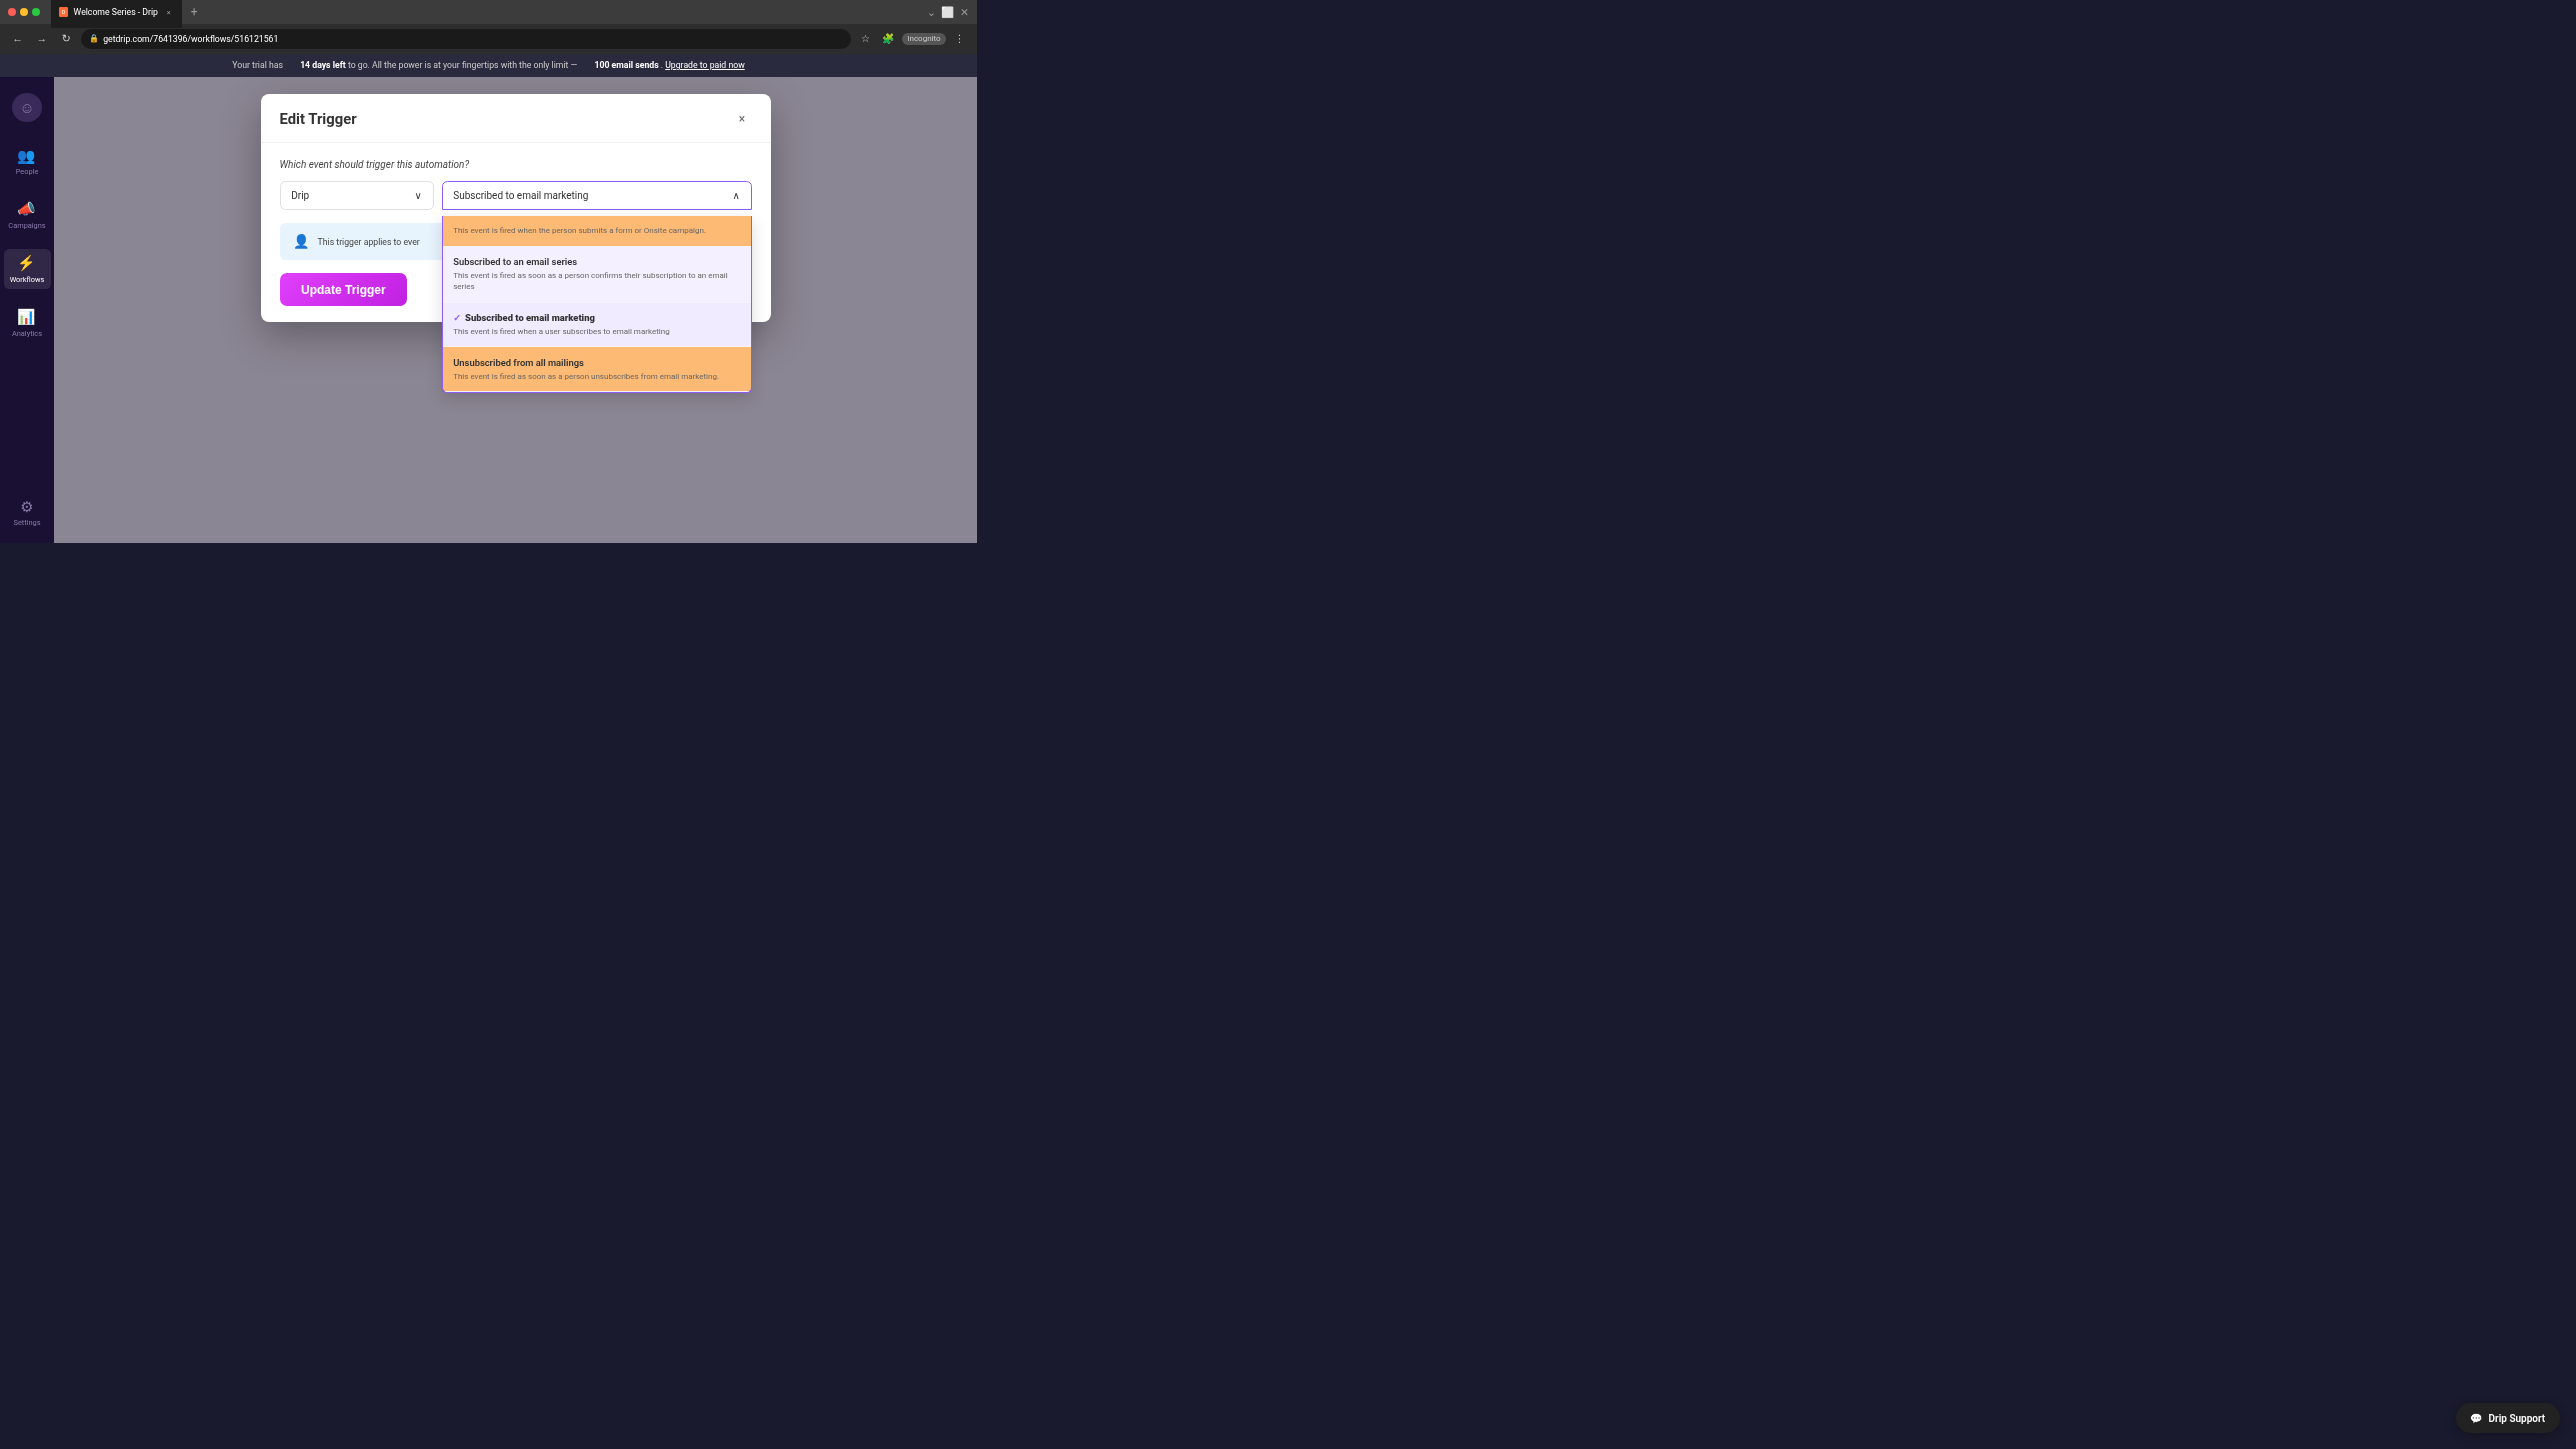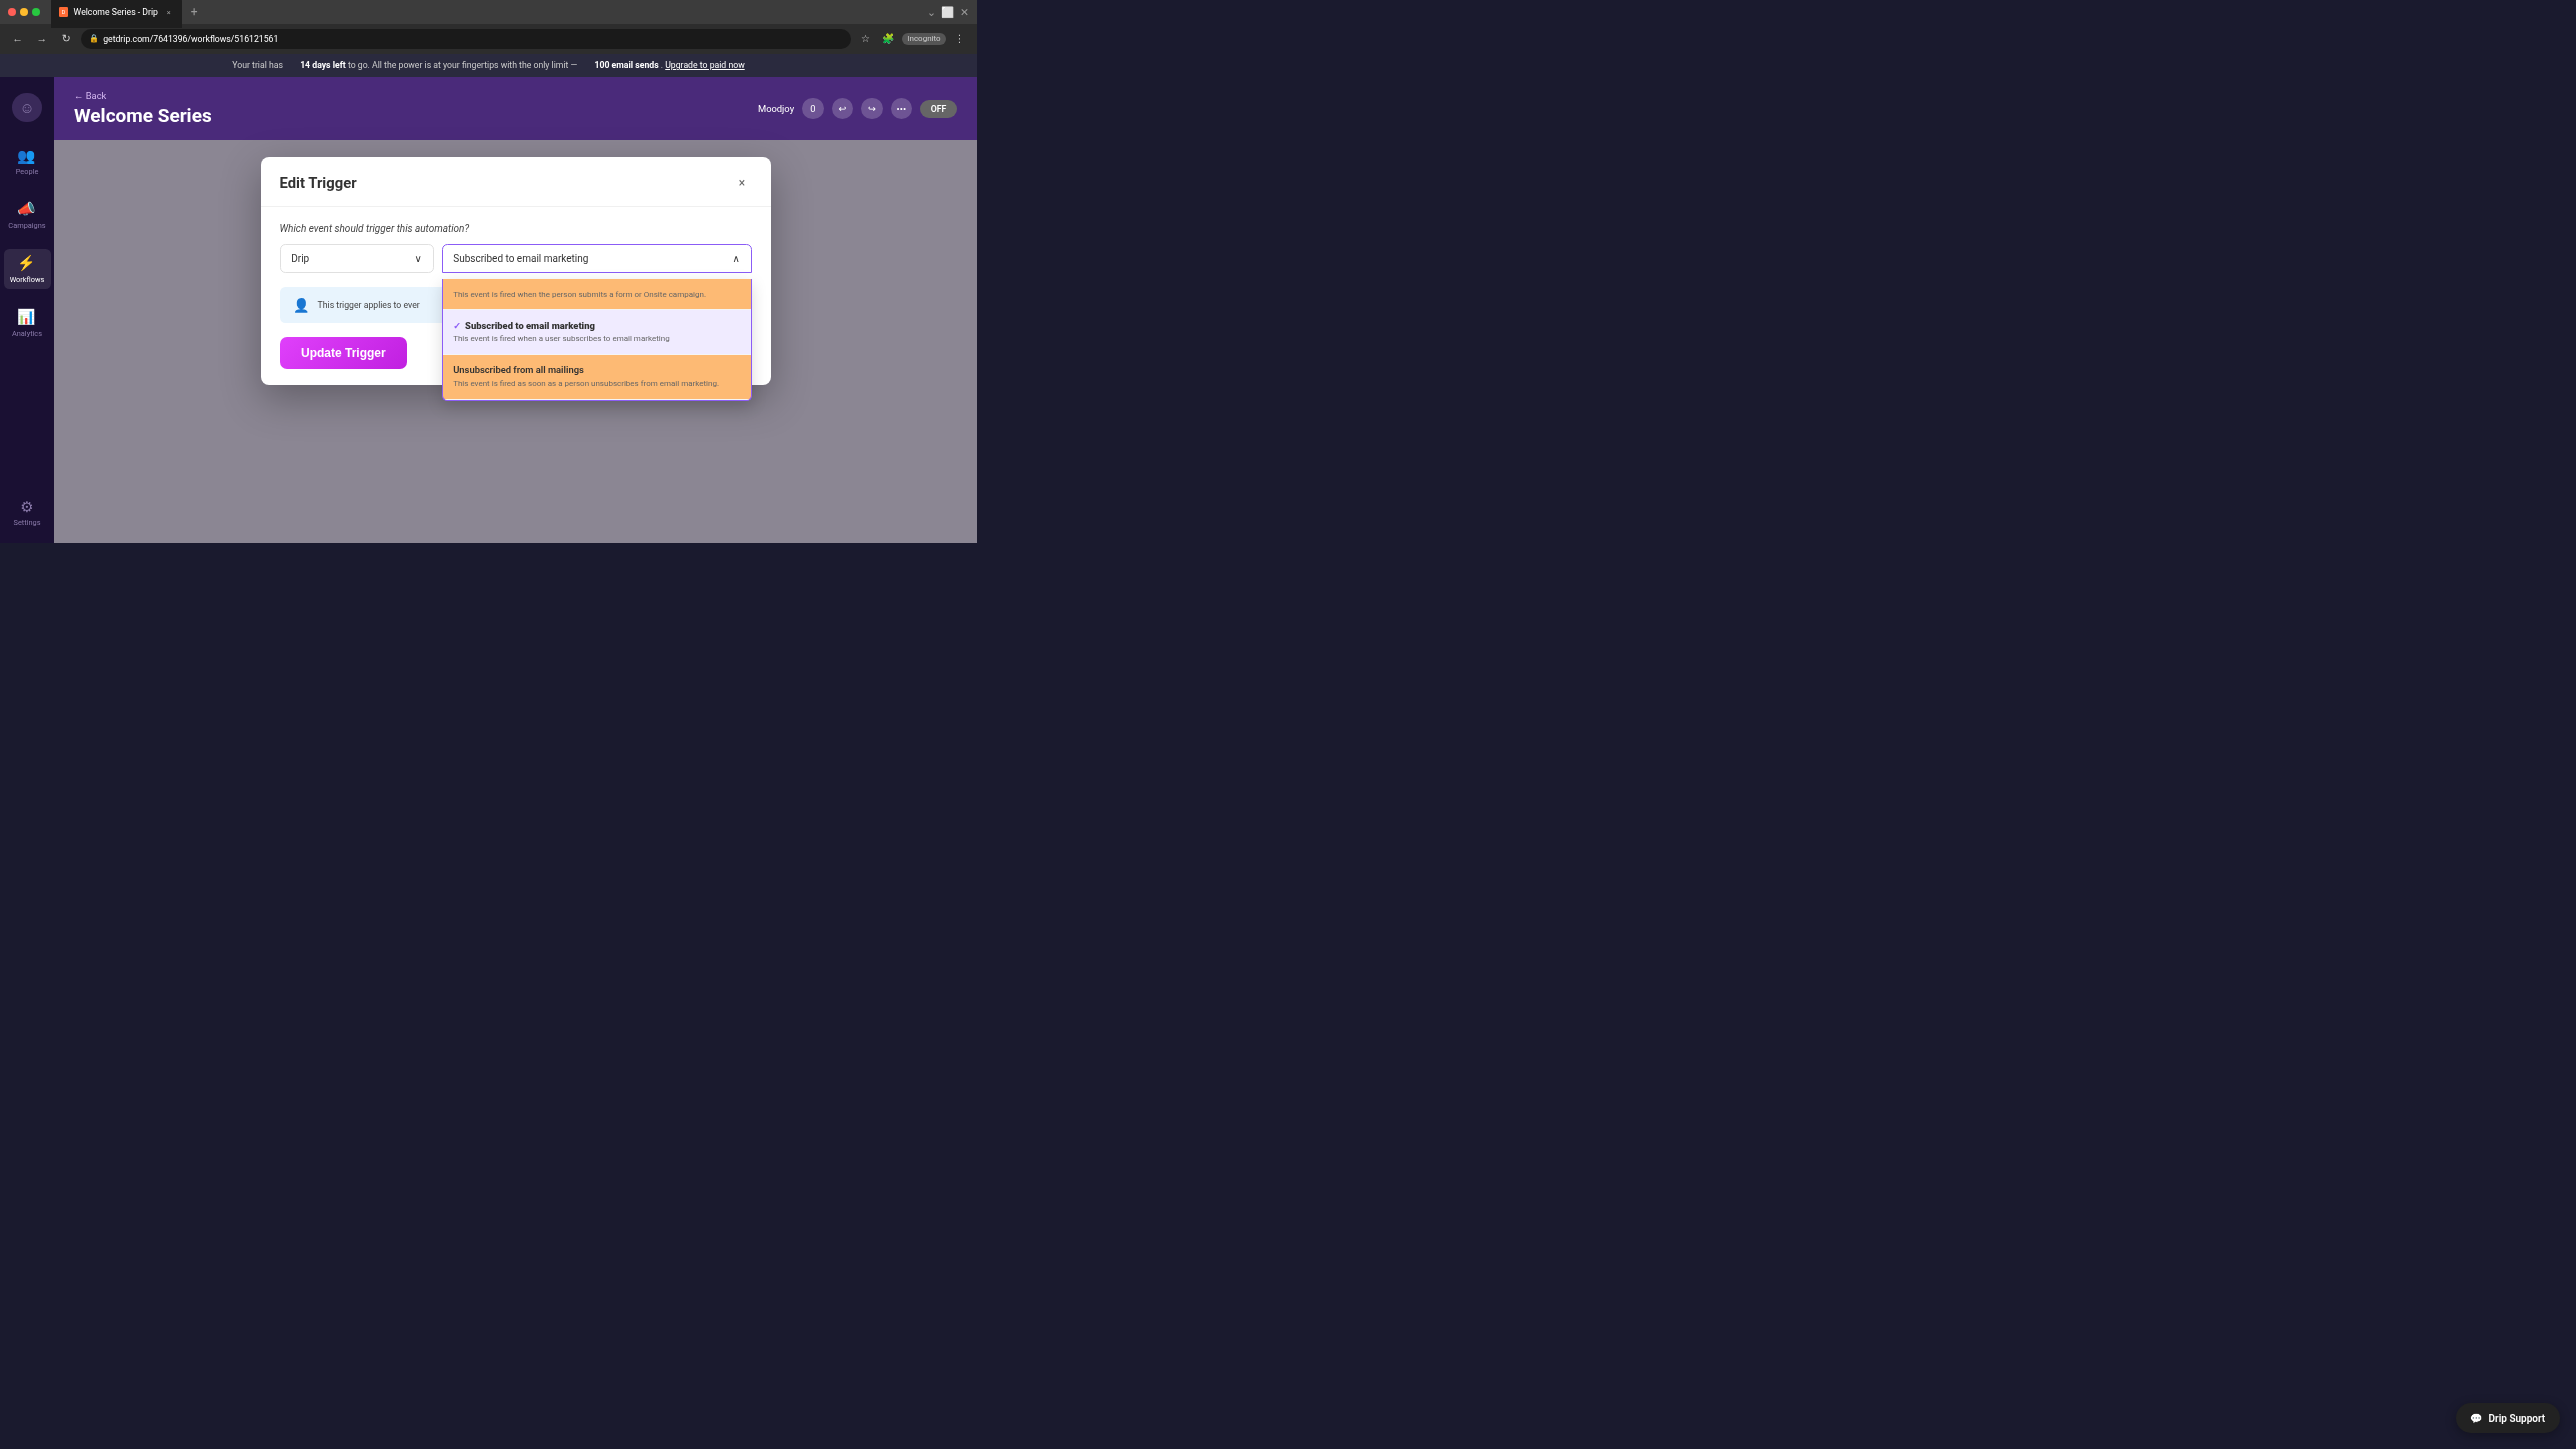--- a/index.html
+++ b/index.html
@@ -572,36 +572,20 @@
     </div>
     <div style="flex:1"></div>
     <div class="sidebar-item">
       <span class="sidebar-icon">⚙</span>
       <span>Settings</span>
     </div>
   </div>
 
   <div class="main-content">
 
-    <div class="page-header">
-      <div>
-        <div class="back-link">← Back</div>
-        <div class="page-title">Welcome Series</div>
-      </div>
-      <div class="header-actions">
-        <span class="header-user">Moodjoy</span>
-        <div class="header-btn">
-          <span>0</span>
-        </div>
-        <div class="header-btn">↩</div>
-        <div class="header-btn">↪</div>
-        <div class="header-btn">•••</div>
-        <div class="toggle-off">OFF</div>
-      </div>
-    </div>
 
     <div class="workflow-canvas">
 
       <div class="send-node">
         <span>Send "Welcome...</span>
       </div>
 
       <div class="modal-overlay">
         <div class="modal">
 
@@ -623,20 +607,26 @@
                 <span>Subscribed to email marketing</span>
                 <span>∧</span>
               </div>
 
               <div class="event-dropdown">
 
                 <div class="dropdown-item">
                   <div class="dropdown-item-desc">This event is fired when the person submits a form or Onsite campaign.</div>
                 </div>
 
+                <div class="dropdown-item" style="background:#f5f0ff;">
+                  <div class="dropdown-item-title">
+                    <span>Subscribed to an email series</span>
+                  </div>
+                  <div class="dropdown-item-desc">This event is fired as soon as a person confirms their subscription to an email series</div>
+                </div>
 
                 <div class="dropdown-item selected">
                   <div class="dropdown-item-title">
                     <span class="check-icon">✓</span>
                     <strong>Subscribed to email marketing</strong>
                   </div>
                   <div class="dropdown-item-desc">This event is fired when a user subscribes to email marketing</div>
                 </div>
 
                 <div class="dropdown-item">

